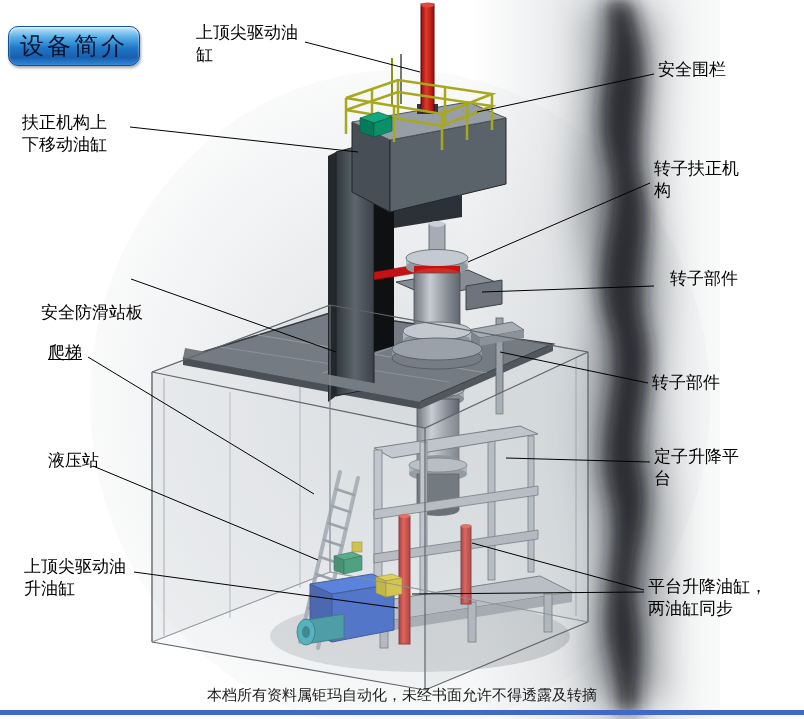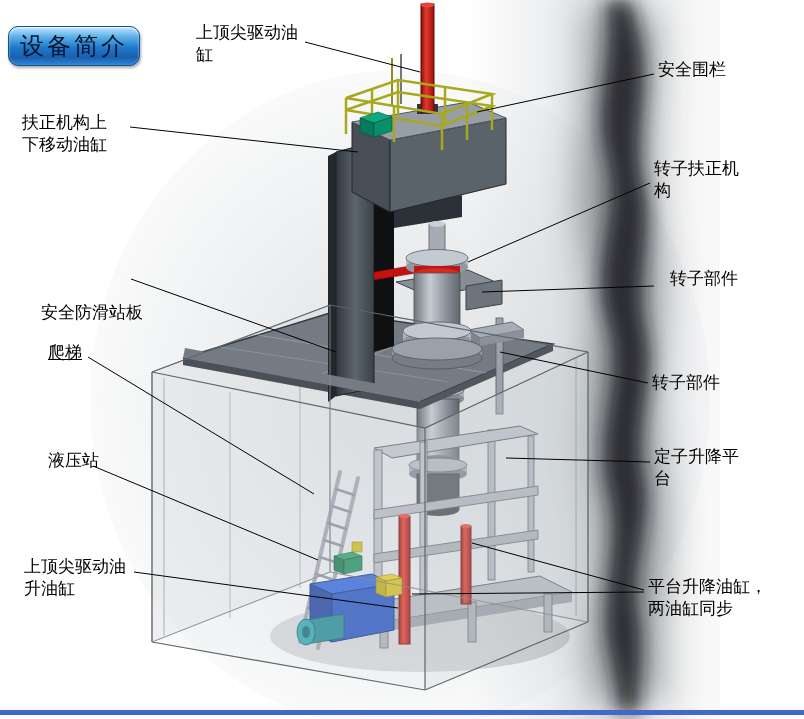--- a/index.html
+++ b/index.html
@@ -288,14 +288,15 @@
   <div class="lbl lbl-6">爬梯</div>
   <div class="lbl lbl-7">转子部件</div>
   <div class="lbl lbl-8">液压站</div>
   <div class="lbl lbl-9">定子升降平
 台</div>
   <div class="lbl lbl-10">上顶尖驱动油
 升油缸</div>
   <div class="lbl lbl-11">平台升降油缸，
 两油缸同步</div>
 
+  <div class="footer-note">本档所有资料属钜玛自动化，未经书面允许不得透露及转摘</div>
   <div class="bottom-bar"></div>
 </div>
 
 </body></html>

